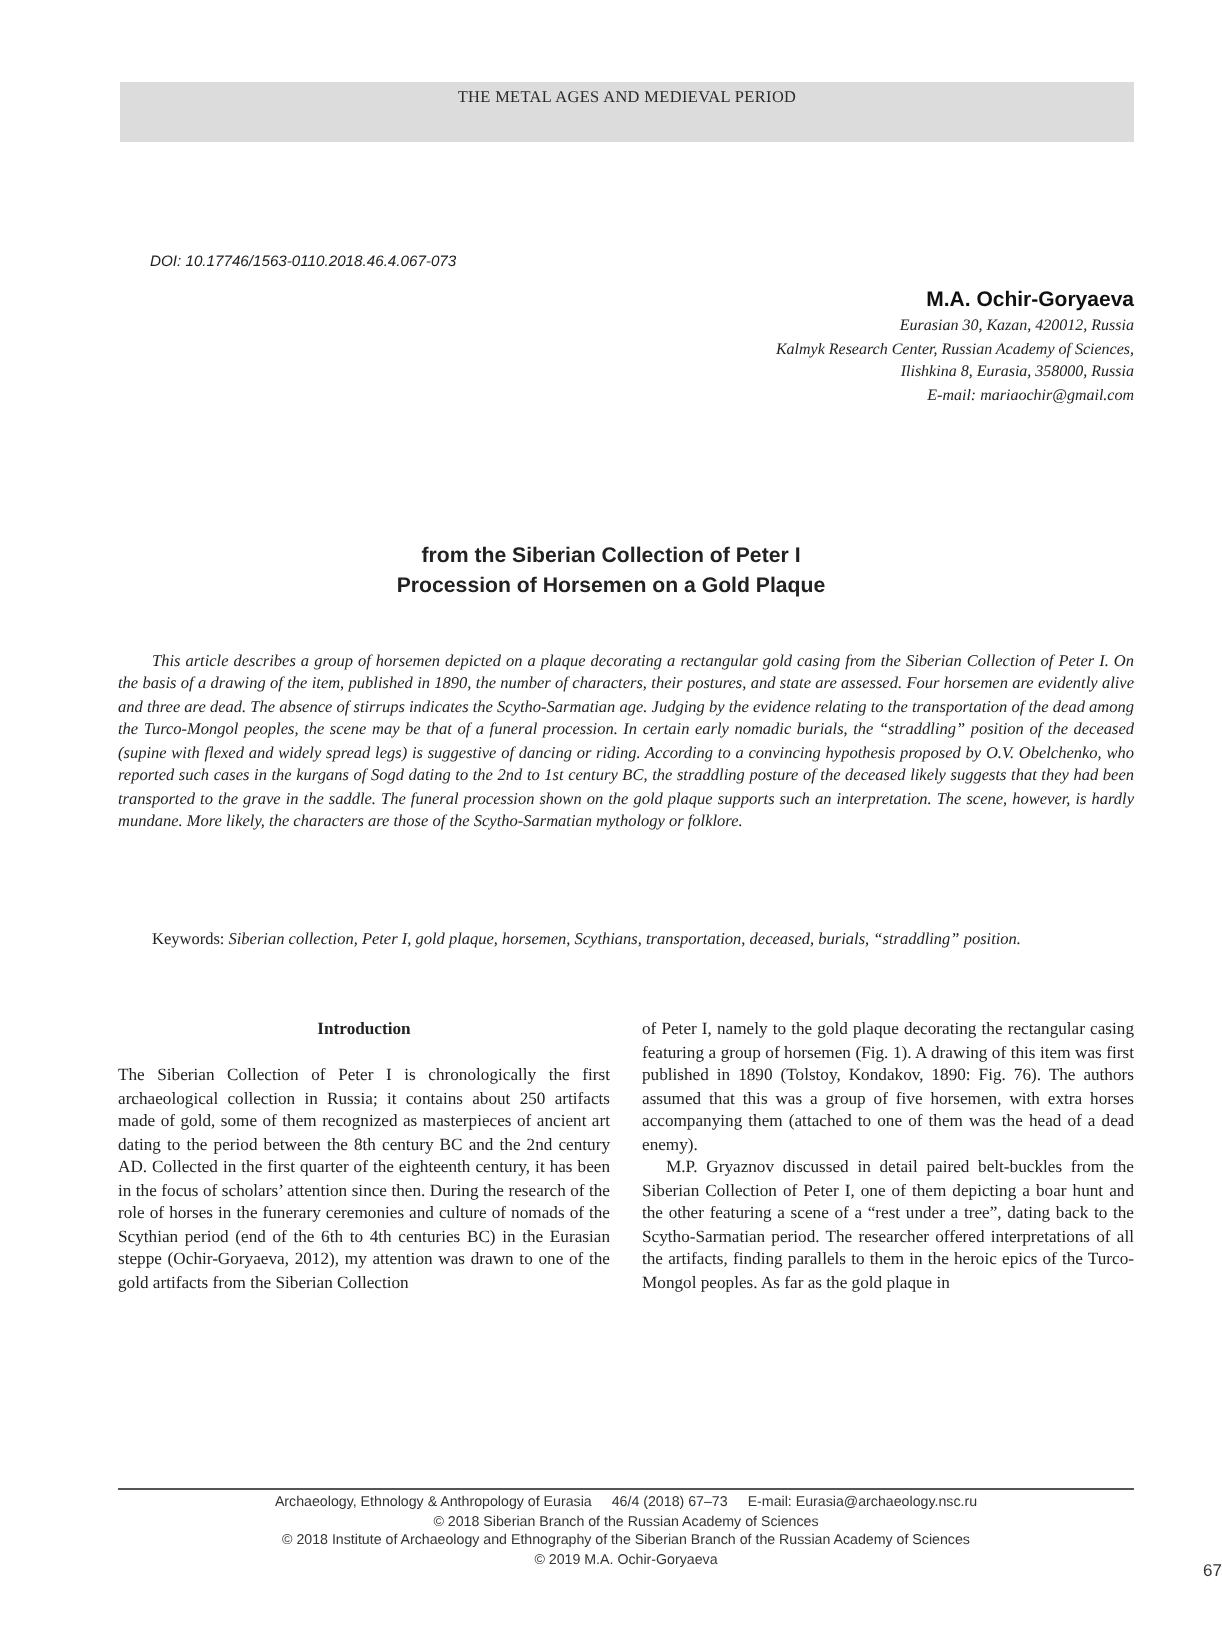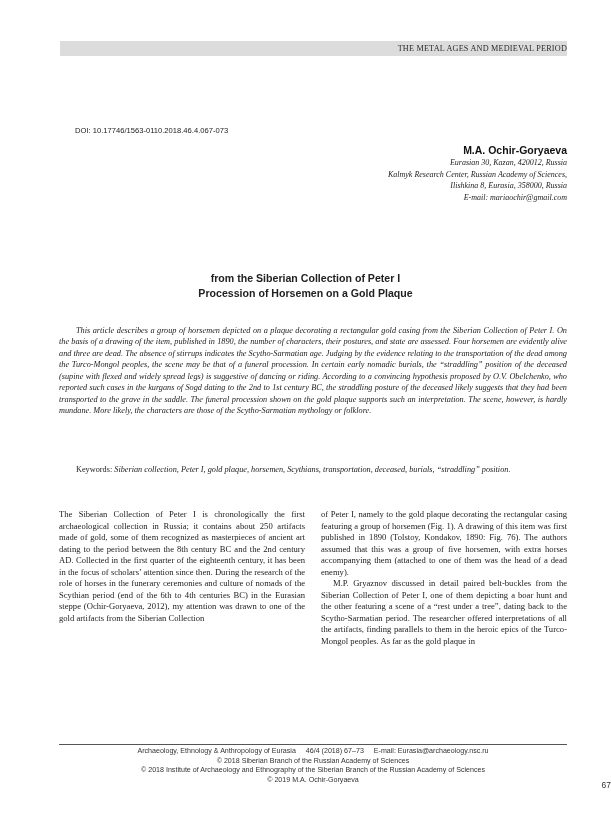--- a/index.html
+++ b/index.html
@@ -12,36 +12,37 @@
       height: 820px;
       position: relative;
       overflow: hidden;
       color: #1a1a1a;
     }
     .section-band {
       position: absolute;
       left: 60px;
       top: 41px;
       width: 507px;
-      height: 15px;
+      height: 30px;
       background: #dcdcdc;
-      text-align: right;
+      text-align: center;
       font-family: "Liberation Serif", serif;
       font-size: 8.2px;
       line-height: 15px;
       letter-spacing: 0.2px;
       color: #2a2a2a;
     }
     .doi {
       position: absolute;
       left: 75px;
       top: 126px;
       font-family: "Liberation Sans", sans-serif;
       font-size: 7.6px;
       color: #222;
+      font-style: italic;
     }
     .author-block {
       position: absolute;
       right: 44px;
       top: 143px;
       text-align: right;
     }
     .author-name {
       font-family: "Liberation Sans", sans-serif;
       font-weight: bold;
@@ -170,20 +171,21 @@
 <div class="title">
   <div>from the Siberian Collection of Peter I</div>
   <div>Procession of Horsemen on a Gold Plaque</div>
 </div>
 
 <p class="abstract">This article describes a group of horsemen depicted on a plaque decorating a rectangular gold casing from the Siberian Collection of Peter I. On the basis of a drawing of the item, published in 1890, the number of characters, their postures, and state are assessed. Four horsemen are evidently alive and three are dead. The absence of stirrups indicates the Scytho-Sarmatian age. Judging by the evidence relating to the transportation of the dead among the Turco-Mongol peoples, the scene may be that of a funeral procession. In certain early nomadic burials, the “straddling” position of the deceased (supine with flexed and widely spread legs) is suggestive of dancing or riding. According to a convincing hypothesis proposed by O.V. Obelchenko, who reported such cases in the kurgans of Sogd dating to the 2nd to 1st century BC, the straddling posture of the deceased likely suggests that they had been transported to the grave in the saddle. The funeral procession shown on the gold plaque supports such an interpretation. The scene, however, is hardly mundane. More likely, the characters are those of the Scytho-Sarmatian mythology or folklore.</p>
 
 <p class="keywords"><span>Keywords: </span><span class="kw-values">Siberian collection, Peter I, gold plaque, horsemen, Scythians, transportation, deceased, burials, “straddling” position.</span></p>
 
 <div class="col col-left">
+  <div class="intro-heading">Introduction</div>
   <p>The Siberian Collection of Peter I is chronologically the first archaeological collection in Russia; it contains about 250 artifacts made of gold, some of them recognized as masterpieces of ancient art dating to the period between the 8th century BC and the 2nd century AD. Collected in the first quarter of the eighteenth century, it has been in the focus of scholars’ attention since then. During the research of the role of horses in the funerary ceremonies and culture of nomads of the Scythian period (end of the 6th to 4th centuries BC) in the Eurasian steppe (Ochir-Goryaeva, 2012), my attention was drawn to one of the gold artifacts from the Siberian Collection</p>
 </div>
 
 <div class="col col-right">
   <p>of Peter I, namely to the gold plaque decorating the rectangular casing featuring a group of horsemen (Fig. 1). A drawing of this item was first published in 1890 (Tolstoy, Kondakov, 1890: Fig. 76). The authors assumed that this was a group of five horsemen, with extra horses accompanying them (attached to one of them was the head of a dead enemy).</p>
   <p class="indent">M.P. Gryaznov discussed in detail paired belt-buckles from the Siberian Collection of Peter I, one of them depicting a boar hunt and the other featuring a scene of a “rest under a tree”, dating back to the Scytho-Sarmatian period. The researcher offered interpretations of all the artifacts, finding parallels to them in the heroic epics of the Turco-Mongol peoples. As far as the gold plaque in</p>
 </div>
 
 <div class="footer-rule"></div>
 

